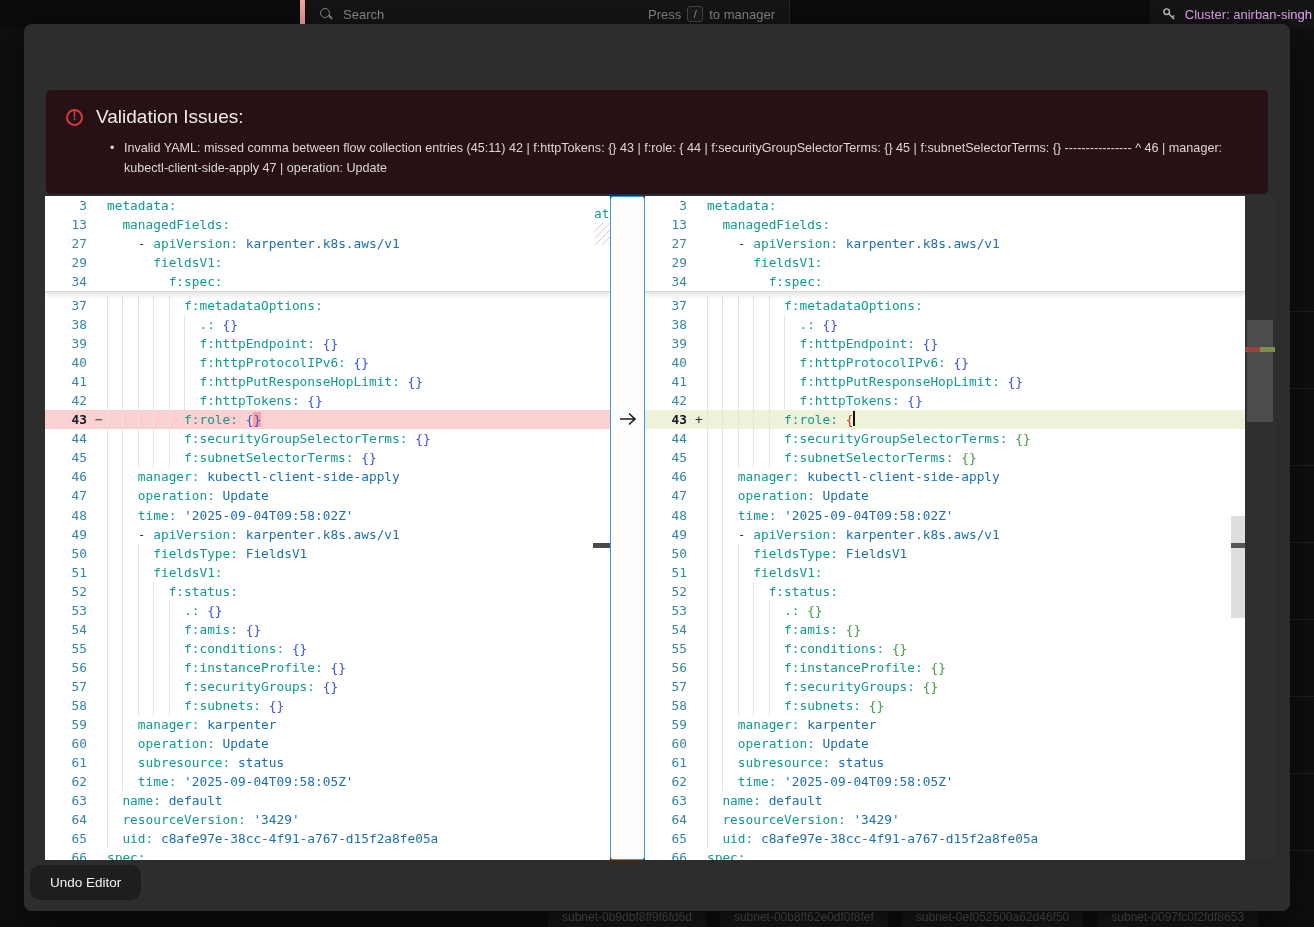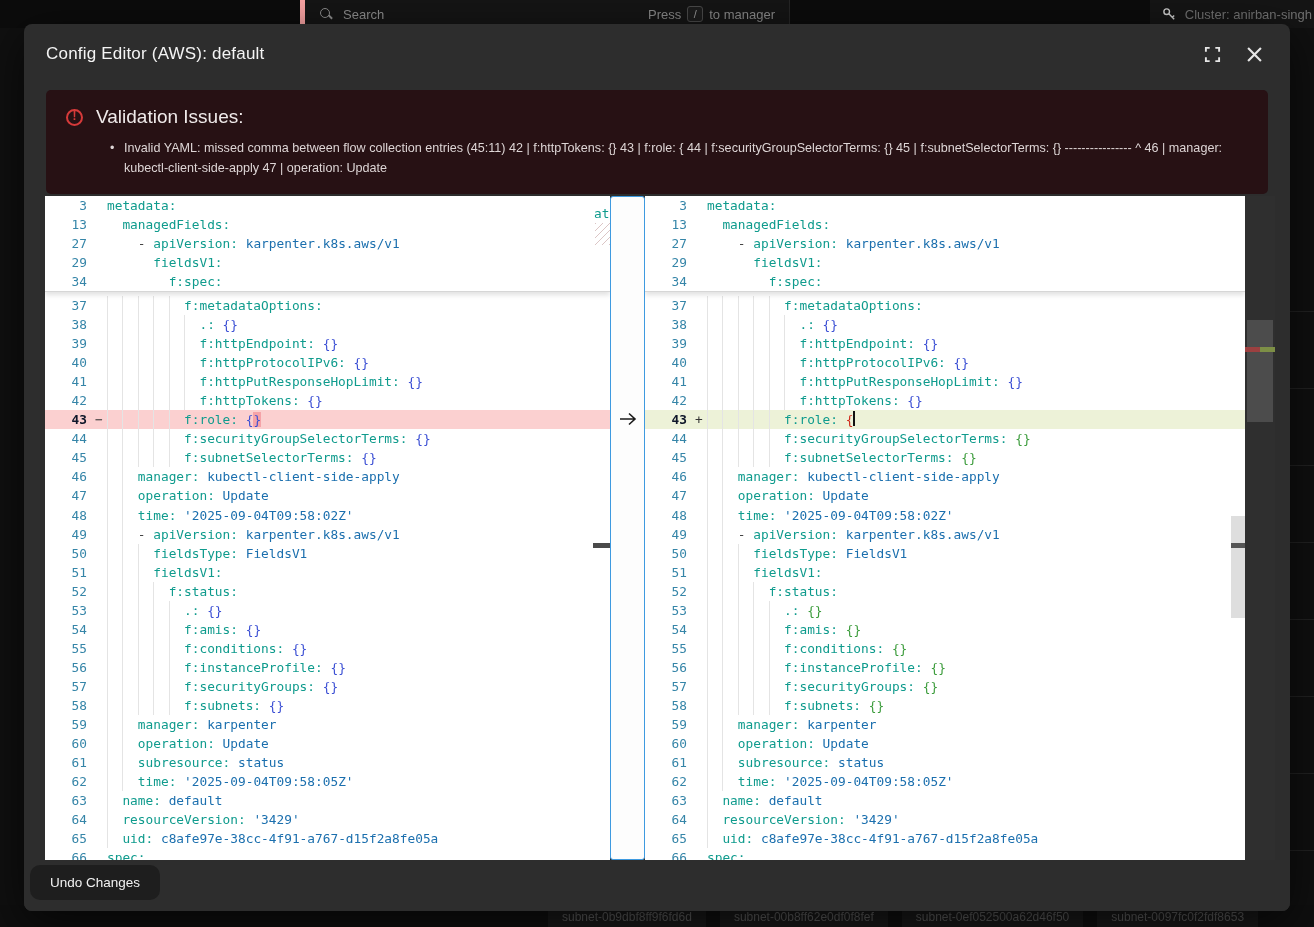--- a/index.html
+++ b/index.html
@@ -9,21 +9,21 @@
   
   .topbar{position:absolute;left:0;top:0;width:1314px;height:28px;background:#0c0c0c}
   .topbar .searchzone{position:absolute;left:300px;top:0;width:490px;height:28px;background:#151515;
     border-left:5px solid #fca5a5;border-right:1px solid #262626;display:flex;align-items:center;padding:0 14px;color:#8f8f8f;font-size:13px}
   .mag{position:relative;width:14px;height:14px;margin-right:10px;flex:none}
   .mag::before{content:"";position:absolute;left:1px;top:1px;width:8px;height:8px;border:1.5px solid #8f8f8f;border-radius:50%}
   .mag::after{content:"";position:absolute;left:9px;top:9px;width:5px;height:1.5px;background:#8f8f8f;transform:rotate(45deg)}
   .hint{margin-left:auto;display:flex;align-items:center;gap:6px;color:#8a8a8a;font-size:13px}
   .keybox{display:inline-flex;align-items:center;justify-content:center;min-width:16px;height:16px;border:1px solid #4a4a4a;
     border-radius:3px;font-size:11px;color:#9a9a9a;padding:0 3px;background:#1d1d1d}
-  .clusterchip{position:absolute;right:0;top:0;height:28px;display:flex;align-items:center;gap:8px;color:#737373;
+  .clusterchip{position:absolute;right:0;top:0;height:28px;display:flex;align-items:center;gap:8px;color:#f0abfc;
     font-size:13px;padding-right:2px;background:#151515;padding-left:12px;white-space:nowrap;overflow:hidden;max-width:190px}
   .keyicon{width:15px;height:15px;flex:none}
   .bgrows{position:absolute;right:0;top:235px;width:26px;height:640px}
   .bgrows div{height:77px;border-bottom:1px solid #222}
   .bottomstrip{position:absolute;left:0;bottom:0;width:1314px;height:22px;background:#0f0f0f;display:flex;gap:14px;
     padding-left:548px;align-items:flex-start;overflow:hidden}
   .bottomstrip .cell{background:#191919;color:#5c5c5c;font-size:12px;padding:5px 14px 8px;white-space:nowrap;border-radius:2px 2px 0 0}
 
   
   .modal{position:absolute;left:24px;top:24px;width:1266px;height:887px;background:#2d2d2d;border-radius:8px;
@@ -124,35 +124,20 @@
     <div></div>
 </div>
 <div class="bottomstrip">
   <span class="cell">subnet-0b9dbf8ff9f6fd6d</span>
   <span class="cell">subnet-00b8ff62e0df0f8fef</span>
   <span class="cell">subnet-0ef052500a62d46f50</span>
   <span class="cell">subnet-0097fc0f2fdf8653</span>
 </div>
 
 <div class="modal">
-  <div class="mheader">
-    <span class="mtitle">Config Editor (AWS): default</span>
-    <span class="micons">
-      <span class="iconbtn">
-        <svg width="17" height="17" viewBox="0 0 18 18">
-          <path d="M2 6 V2 H6 M12 2 H16 V6 M16 12 V16 H12 M6 16 H2 V12" fill="none" stroke="#e6e6e6" stroke-width="2"></path>
-        </svg>
-      </span>
-      <span class="iconbtn">
-        <svg width="15" height="15" viewBox="0 0 14 14">
-          <path d="M1 1 L13 13 M13 1 L1 13" stroke="#e6e6e6" stroke-width="2"></path>
-        </svg>
-      </span>
-    </span>
-  </div>
 
   <div class="banner">
     <div class="bhead">
       <span class="erricon"></span>
       <span class="bheadtext">Validation Issues:</span>
     </div>
     <div class="bmsg">Invalid YAML: missed comma between flow collection entries (45:11) 42 | f:httpTokens: {} 43 | f:role: { 44 | f:securityGroupSelectorTerms: {} 45 | f:subnetSelectorTerms: {} ---------------- ^ 46 | manager: kubectl-client-side-apply 47 | operation: Update</div>
   </div>
 
   <div class="editor">
@@ -254,15 +239,15 @@
     </div>
 
     <div class="ruler">
       <span class="slider"></span>
       <span class="diffmark-r"></span>
       <span class="diffmark-g"></span>
     </div>
   </div>
 
   <div class="mfooter">
-    <button class="btn btn-dark">Undo Changes</button>
+    <button class="btn btn-dark">Undo Editor</button>
   </div>
 </div>
 
 </body></html>

